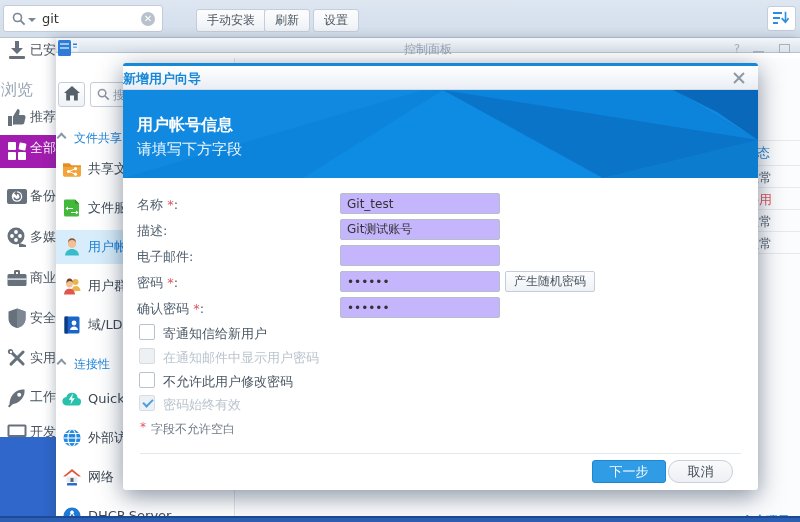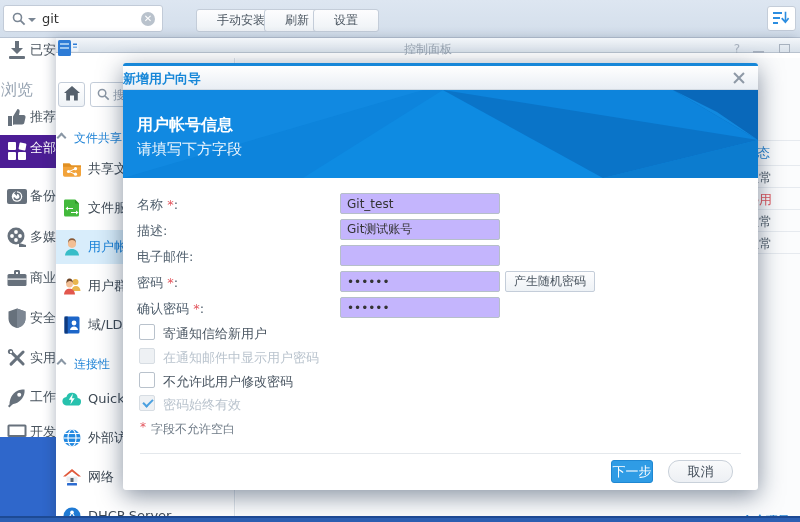--- a/index.html
+++ b/index.html
@@ -15,32 +15,32 @@
             background:linear-gradient(#dde6f1,#d3deeb); border-bottom:1px solid #b9c4d3; z-index:1; }
   .searchbox { position:absolute; left:3px; top:5px; width:160px; height:27px;
                background:#fff; border:1px solid #c2cbd8; border-radius:3px; }
   .searchbox .mag { position:absolute; left:8px; top:6px; }
   .searchbox .caret { position:absolute; left:24px; top:12px; width:0; height:0;
                       border-left:4px solid transparent; border-right:4px solid transparent; border-top:4px solid #7a8694; }
   .searchbox .sval { position:absolute; left:38px; top:5px; font-size:13px; color:#333; }
   .searchbox .clear { position:absolute; right:7px; top:6px; width:14px; height:14px; border-radius:50%;
                       background:#b9c2cc; color:#fff; font-size:10px; line-height:14px; text-align:center; cursor:pointer; }
   .tbtn { position:absolute; top:9px; height:23px; background:linear-gradient(#fdfdfe,#eef2f6);
-          border:1px solid #c4cdd9; border-radius:3px; font-size:12px; color:#49545f; padding:0 20px;
+          border:1px solid #c4cdd9; border-radius:3px; font-size:12px; color:#49545f; padding:0 10px;
           font-family:inherit; }
   .sortbtn { position:absolute; right:4px; top:6px; width:29px; height:25px; background:#fff;
              border:1px solid #c4cdd9; border-radius:3px; padding:3px 5px; }
 
   
   .pc-side { position:absolute; left:0; top:38px; width:56px; height:484px; background:#fff; z-index:1; }
   .pcsec  { position:absolute; left:1px; font-size:16px; color:#9aa6b4; white-space:nowrap; }
   .pcitem { position:absolute; left:0; width:130px; height:26px; }
   .pcitem .pcicon { position:absolute; left:6px; top:2px; }
   .pcitem .pclabel { position:absolute; left:30px; top:0; line-height:26px; font-size:13px; color:#4a555f; white-space:nowrap; }
-  .pcitem.sel-bg { left:0; width:76px; height:33px; background:#4c1d95; }
+  .pcitem.sel-bg { left:0; width:76px; height:33px; background:#a21caf; }
   .pcitem.sel .pclabel { color:#fff; }
   .pcitem.sel .pcicon { top:5px; }
 
   .blue-block { position:absolute; left:0; top:437px; width:56px; height:85px; background:#2f67cb; z-index:2; }
 
   
   .cpwin { position:absolute; left:56px; top:38px; width:744px; height:484px; background:#fff;
            box-shadow:-3px 0 10px rgba(30,50,80,.25); z-index:3; }
   .cptitle { position:absolute; left:0; top:0; width:744px; height:15px;
              background:linear-gradient(#f3f6fa,#d9e1ea); border-bottom:1px solid #b8c2ce; }
@@ -108,21 +108,21 @@
         border:1px solid #b9c2cc; border-radius:2px; }
   .crow.disabled .cb { background:#eef1f4; border-color:#d7dde3; }
   .cb.checked::after { content:""; position:absolute; left:3px; top:3px; width:8px; height:4px;
                        border-left:2px solid #4aa0e0; border-bottom:2px solid #4aa0e0; transform:rotate(-45deg); }
   .clabel { position:absolute; left:40px; top:1px; font-size:13px; color:#4a5662; }
   .crow.disabled .clabel { color:#b9c3cd; }
 
   .fnote-star { position:absolute; left:17px; font-size:12px; color:#e3565e; }
   .fnote { position:absolute; left:28px; font-size:12px; color:#6f7b87; }
   .dlg-div { position:absolute; left:17px; width:601px; height:1px; background:#e4e8ec; }
-  .nextbtn { position:absolute; left:488px; top:397px; width:42px; height:23px; background:#2f9ce5;
+  .nextbtn { position:absolute; left:469px; top:397px; width:74px; height:23px; background:#2f9ce5;
              border:1px solid #1f87d2; border-radius:3px; color:#fff; font-size:13px; font-family:inherit; }
   .cancelbtn { position:absolute; left:545px; top:397px; width:65px; height:23px;
                background:linear-gradient(#f9fafb,#edf0f4); border:1px solid #c9d1da; border-radius:11px;
                color:#414c58; font-size:13px; font-family:inherit; }
 </style>
 </head>
 <body>
 
 <div id="screen">
 

